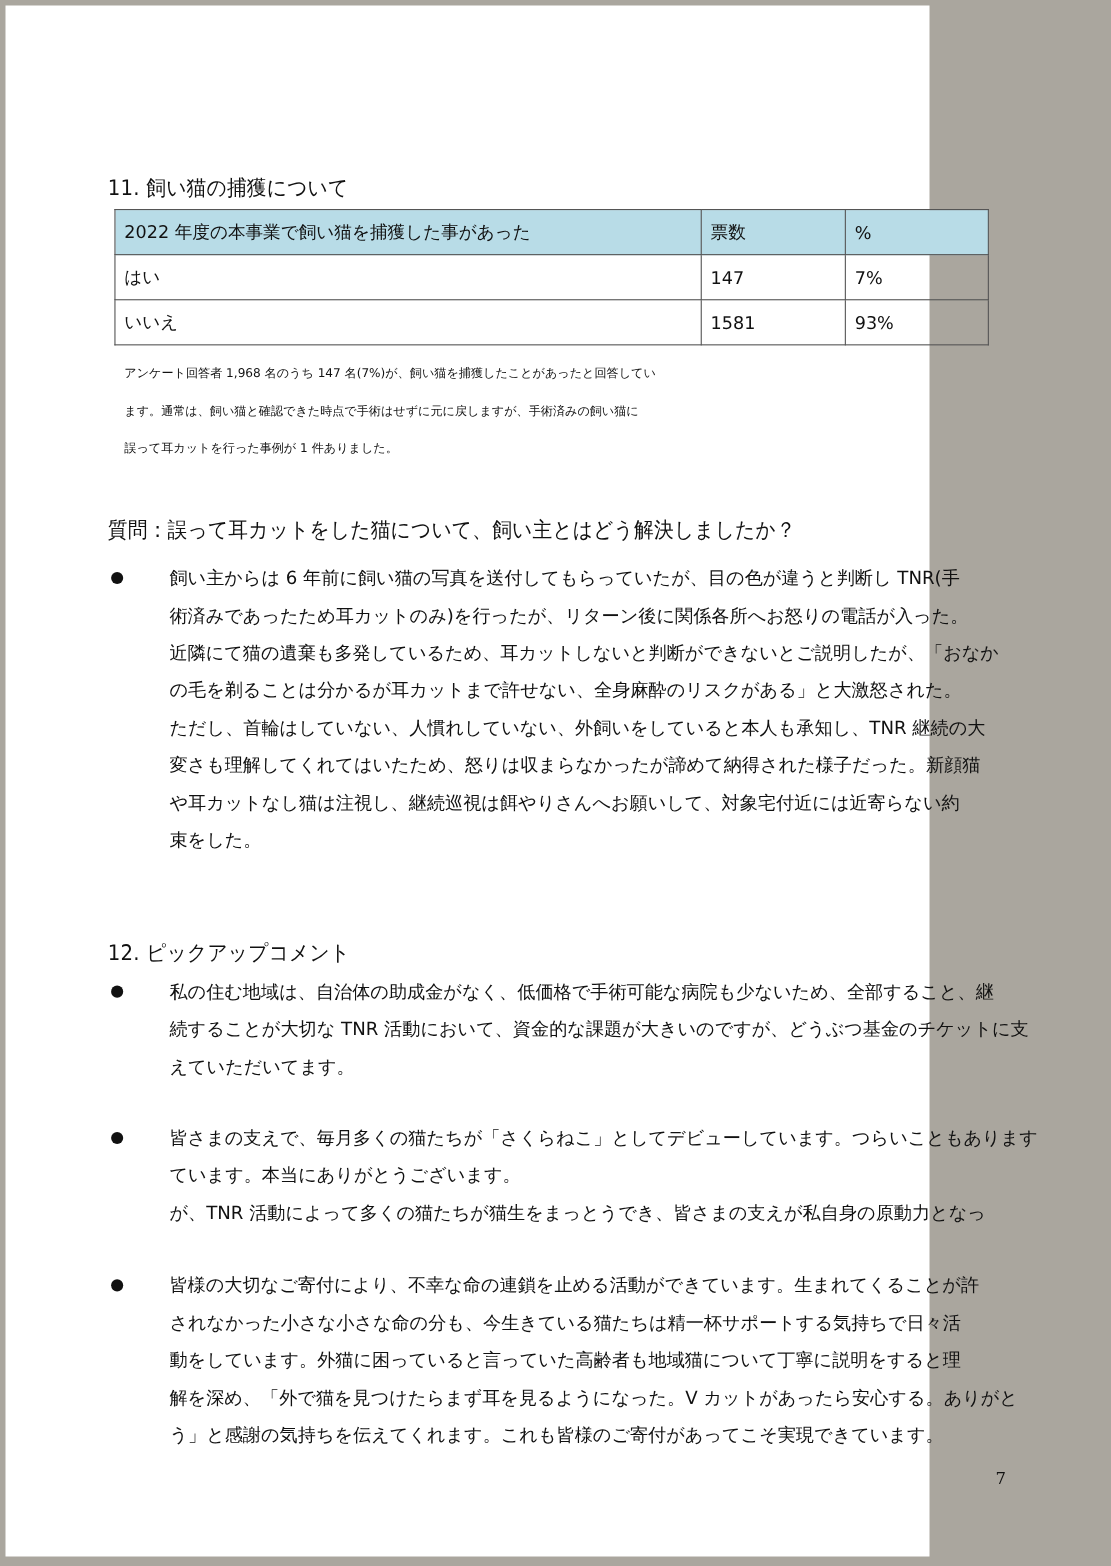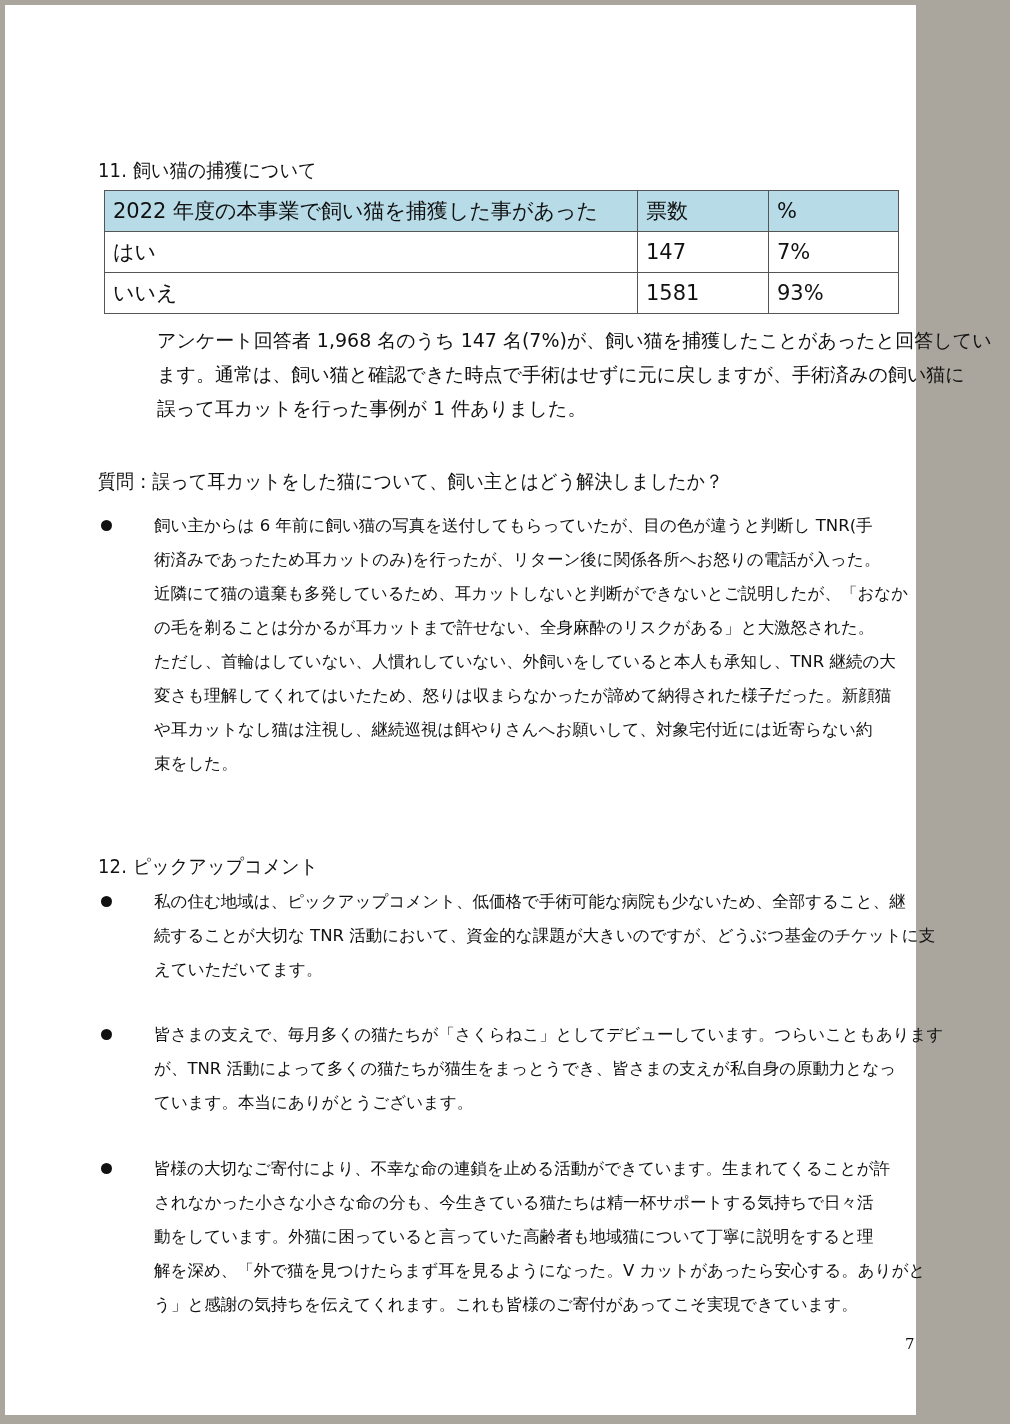--- a/index.html
+++ b/index.html
@@ -3,43 +3,42 @@
 <meta charset="utf-8">
 <style>
   html, body { margin: 0; padding: 0; }
   body {
     width: 1010px; height: 1424px; position: relative; overflow: hidden;
     background: #aaa69e;
     font-family: "DejaVu Sans", "Liberation Sans", sans-serif;
     color: #111;
   }
   .page {
-    position: absolute; left: 5px; top: 5px; width: 911px; height: 1410px;
+    position: absolute; left: 5px; top: 5px; width: 840px; height: 1410px;
     background: #ffffff;
   }
   .h2 {
     position: absolute; left: 93px; font-size: 19.5px; font-weight: normal;
     letter-spacing: 0.2px; margin: 0; color: #111;
     transform: scaleX(0.92); transform-origin: left center; white-space: nowrap;
   }
   table.survey {
     position: absolute; left: 99px; top: 185px; width: 795px;
-    border-collapse: collapse; font-size: 21px; padding-left: 26px;
+    border-collapse: collapse; font-size: 16px; padding-left: 26px;
   }
   table.survey td, table.survey th {
     border: 1.5px solid #555; height: 40px; padding: 0 8px; font-weight: normal;
   }
   table.survey th { background: #b8dce7; }
   table.survey td.l, table.survey th.l { text-align: left; width: 516px; }
   table.survey td.c, table.survey th.c { text-align: left; }
   table.survey th.c1, table.survey td.c1 { width: 114px; }
   .para {
-    position: absolute; font-size: 19px; line-height: 34px; color: #111;
+    position: absolute; font-size: 11px; line-height: 34px; color: #111;
     white-space: nowrap;
-    margin-left: 44px;
   }
   .bullet-item { position: absolute; left: 96px; width: 820px; }
   .bullet-dot {
     position: absolute; left: 0; top: 11px; width: 11px; height: 11px;
     border-radius: 50%; background: #111;
   }
   .bullet-text {
     position: absolute; left: 53px; font-size: 16.5px; line-height: 34px;
     white-space: nowrap; color: #111;
   }
@@ -97,32 +96,32 @@
       <div>や耳カットなし猫は注視し、継続巡視は餌やりさんへお願いして、対象宅付近には近寄らない約</div>
       <div>束をした。</div>
     </div>
   </div>
 
   <h2 class="h2" style="top:848px;">12. ピックアップコメント</h2>
 
   <div class="bullet-item" style="top:880px;">
     <span class="bullet-dot"></span>
     <div class="bullet-text">
-      <div>私の住む地域は、ピックアップコメント、低価格で手術可能な病院も少ないため、全部すること、継</div>
+      <div>私の住む地域は、自治体の助成金がなく、低価格で手術可能な病院も少ないため、全部すること、継</div>
       <div>続することが大切な TNR 活動において、資金的な課題が大きいのですが、どうぶつ基金のチケットに支</div>
       <div>えていただいてます。</div>
     </div>
   </div>
 
   <div class="bullet-item" style="top:1013px;">
     <span class="bullet-dot"></span>
     <div class="bullet-text">
       <div>皆さまの支えで、毎月多くの猫たちが「さくらねこ」としてデビューしています。つらいこともあります</div>
+      <div>ています。本当にありがとうございます。</div>
       <div>が、TNR 活動によって多くの猫たちが猫生をまっとうでき、皆さまの支えが私自身の原動力となっ</div>
-      <div>ています。本当にありがとうございます。</div>
     </div>
   </div>
 
   <div class="bullet-item" style="top:1147px;">
     <span class="bullet-dot"></span>
     <div class="bullet-text">
       <div>皆様の大切なご寄付により、不幸な命の連鎖を止める活動ができています。生まれてくることが許</div>
       <div>されなかった小さな小さな命の分も、今生きている猫たちは精一杯サポートする気持ちで日々活</div>
       <div>動をしています。外猫に困っていると言っていた高齢者も地域猫について丁寧に説明をすると理</div>
       <div>解を深め、「外で猫を見つけたらまず耳を見るようになった。V カットがあったら安心する。ありがと</div>

